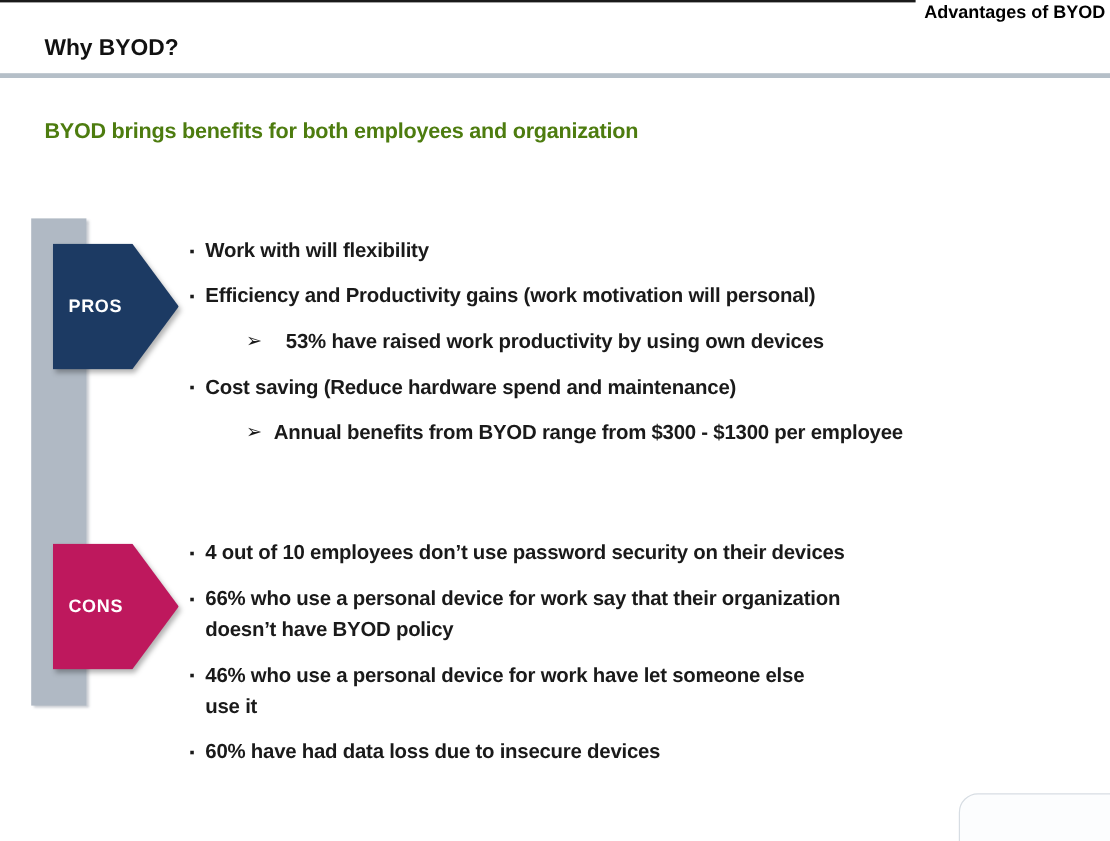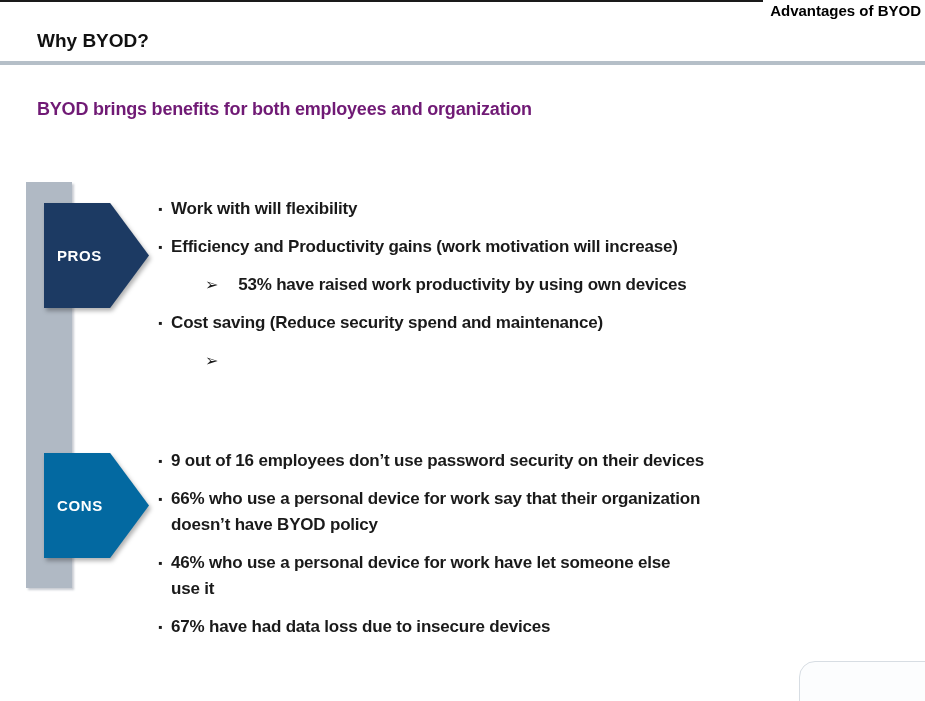--- a/index.html
+++ b/index.html
@@ -4,21 +4,21 @@
 <style>
   html,body{margin:0;padding:0;background:#ffffff;}
   .slide{
     position:relative;width:925px;height:701px;background:#ffffff;overflow:hidden;
     font-family:"Liberation Sans","DejaVu Sans",sans-serif;color:#1a1a1a;
   }
   .top-line{position:absolute;left:0;top:0;width:763px;height:2px;background:#1a1a1a;}
   .hdr-right{position:absolute;top:2px;right:4px;font-size:15px;font-weight:700;color:#000;letter-spacing:0;}
   .page-title{position:absolute;left:37px;top:30px;font-size:19px;font-weight:700;color:#111;}
   .title-rule{position:absolute;left:0;top:61px;width:925px;height:4px;}
-  .subtitle{position:absolute;left:37px;top:99px;font-size:18px;font-weight:700;color:#701a75;letter-spacing:-0.2px;}
+  .subtitle{position:absolute;left:37px;top:99px;font-size:18px;font-weight:700;color:#4d7c0f;letter-spacing:-0.2px;}
 
   .vbar{position:absolute;left:26px;top:182px;width:46px;height:406px;box-shadow:2px 2px 2px rgba(100,110,125,0.35);}
 
   .arrow-wrap{position:absolute;width:105px;height:105px;filter:drop-shadow(2px 3px 2px rgba(0,0,0,0.30));}
   .arrow-wrap.pros{left:44px;top:203px;}
   .arrow-wrap.cons{left:44px;top:453px;}
   .arrow{width:100%;height:100%;clip-path:polygon(0 0,63% 0,100% 50%,63% 100%,0 100%);position:relative;}
   .arrow-label{position:absolute;left:13px;top:0;height:100%;display:flex;align-items:center;
     color:#ffffff;font-size:15px;font-weight:700;letter-spacing:0.6px;}
 
@@ -54,65 +54,66 @@
 
   <div class="vbar" style="background: rgb(176, 185, 196);"></div>
 
   <div class="arrow-wrap pros">
     <div class="arrow" style="background: rgb(28, 58, 99);">
       <span class="arrow-label">PROS</span>
     </div>
   </div>
 
   <div class="arrow-wrap cons">
-    <div class="arrow" style="background: #0369a1;">
+    <div class="arrow" style="background: #be185d;">
       <span class="arrow-label">CONS</span>
     </div>
   </div>
 
   <div class="list pros">
     <div class="li l1">
       <span class="b">▪</span>
       <span class="t">Work with will flexibility</span>
     </div>
     <div class="li l1">
       <span class="b">▪</span>
-      <span class="t">Efficiency and Productivity gains (work motivation will increase)</span>
+      <span class="t">Efficiency and Productivity gains (work motivation will personal)</span>
     </div>
     <div class="li l2 wide">
       <span class="b">➢</span>
       <span class="t">53% have raised work productivity by using own devices</span>
     </div>
     <div class="li l1">
       <span class="b">▪</span>
-      <span class="t">Cost saving (Reduce security spend and maintenance)</span>
+      <span class="t">Cost saving (Reduce hardware spend and maintenance)</span>
     </div>
     <div class="li l2">
       <span class="b">➢</span>
+      <span class="t">Annual benefits from BYOD range from $300 - $1300 per employee</span>
     </div>
   </div>
 
   <div class="list cons">
     <div class="li l1">
       <span class="b">▪</span>
-      <span class="t">9 out of 16 employees don’t use password security on their devices</span>
+      <span class="t">4 out of 10 employees don’t use password security on their devices</span>
     </div>
     <div class="li l1">
       <span class="b">▪</span>
       <span class="t">66% who use a personal device for work say that their organization
 doesn’t have BYOD policy</span>
     </div>
     <div class="li l1">
       <span class="b">▪</span>
       <span class="t">46% who use a personal device for work have let someone else
 use it</span>
     </div>
     <div class="li l1">
       <span class="b">▪</span>
-      <span class="t">67% have had data loss due to insecure devices</span>
+      <span class="t">60% have had data loss due to insecure devices</span>
     </div>
   </div>
 
   <div class="badge">
     <span class="badge-text" style="color: rgb(31, 56, 100); margin-top: 28px;">BYOD POLICY</span>
   </div>
 
 </div>
 
 </body></html>

